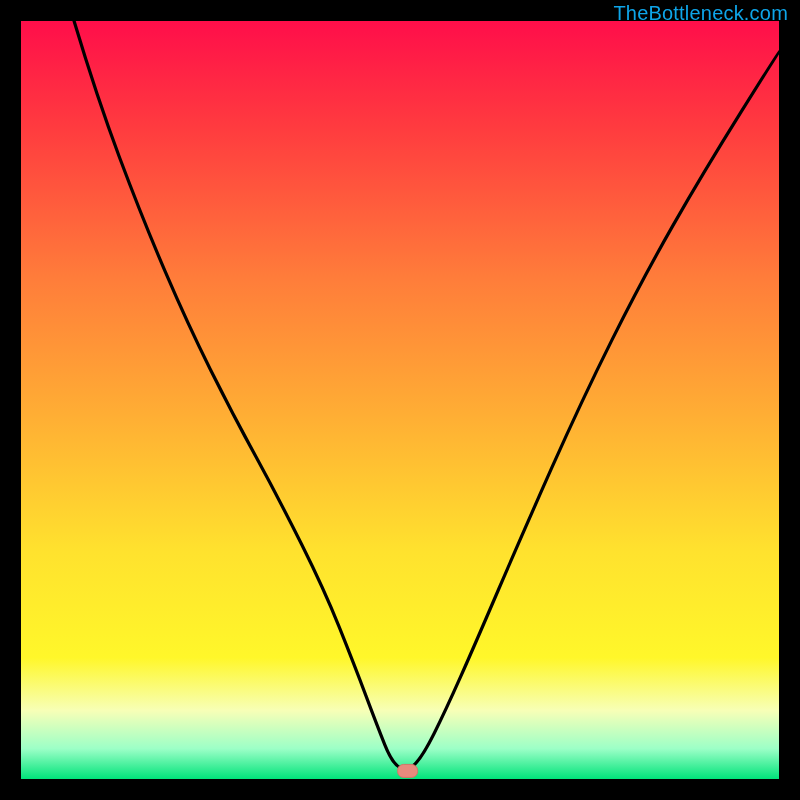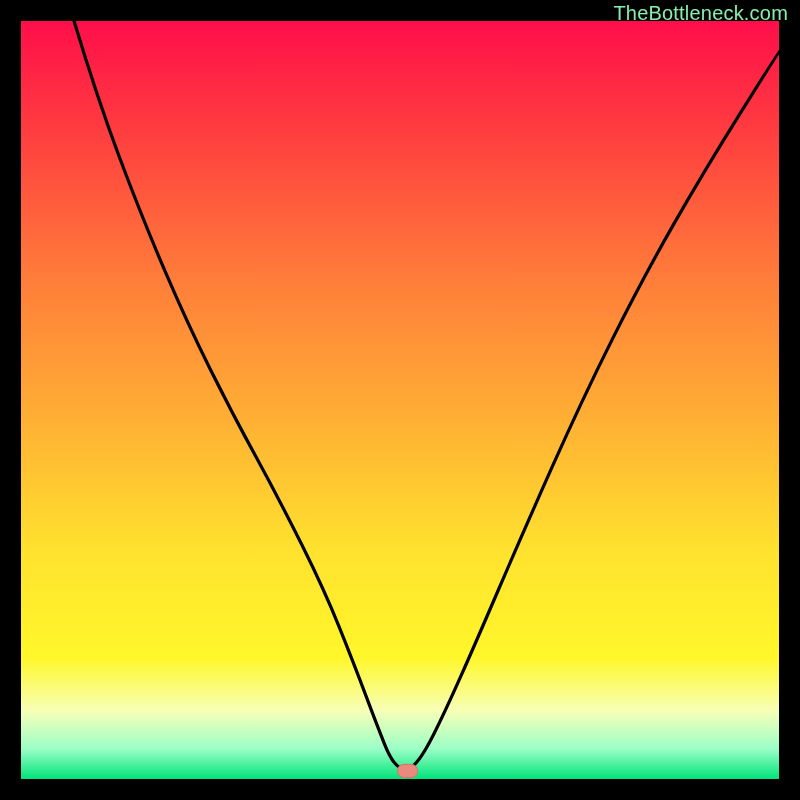--- a/index.html
+++ b/index.html
@@ -14,21 +14,21 @@
   .frame {
     position: relative;
     width: 800px;
     height: 800px;
     background: #000;
   }
   .watermark {
     position: absolute;
     top: 2px;
     right: 12px;
-    color: #86efac;
+    color: #0ea5e9;
     font-size: 20px;
     font-weight: 500;
     letter-spacing: 0.2px;
     z-index: 10;
   }
   .plot-area {
     position: absolute;
     left: 21px;
     top: 21px;
     width: 758px;

